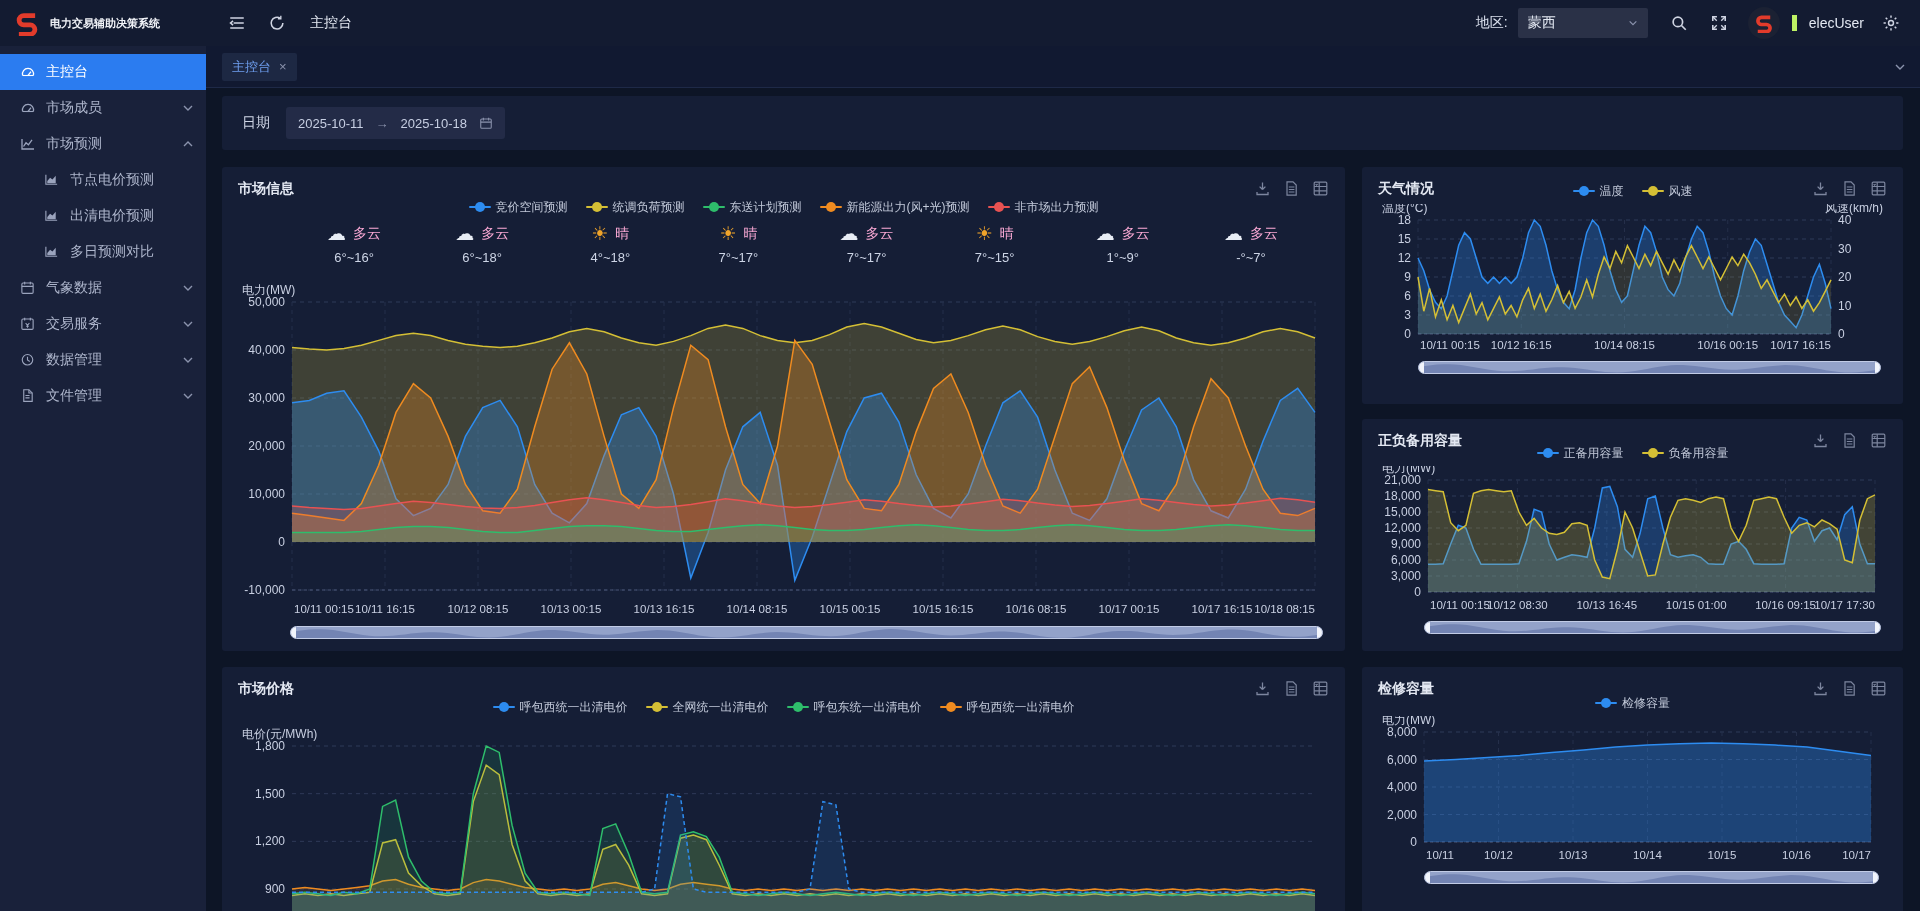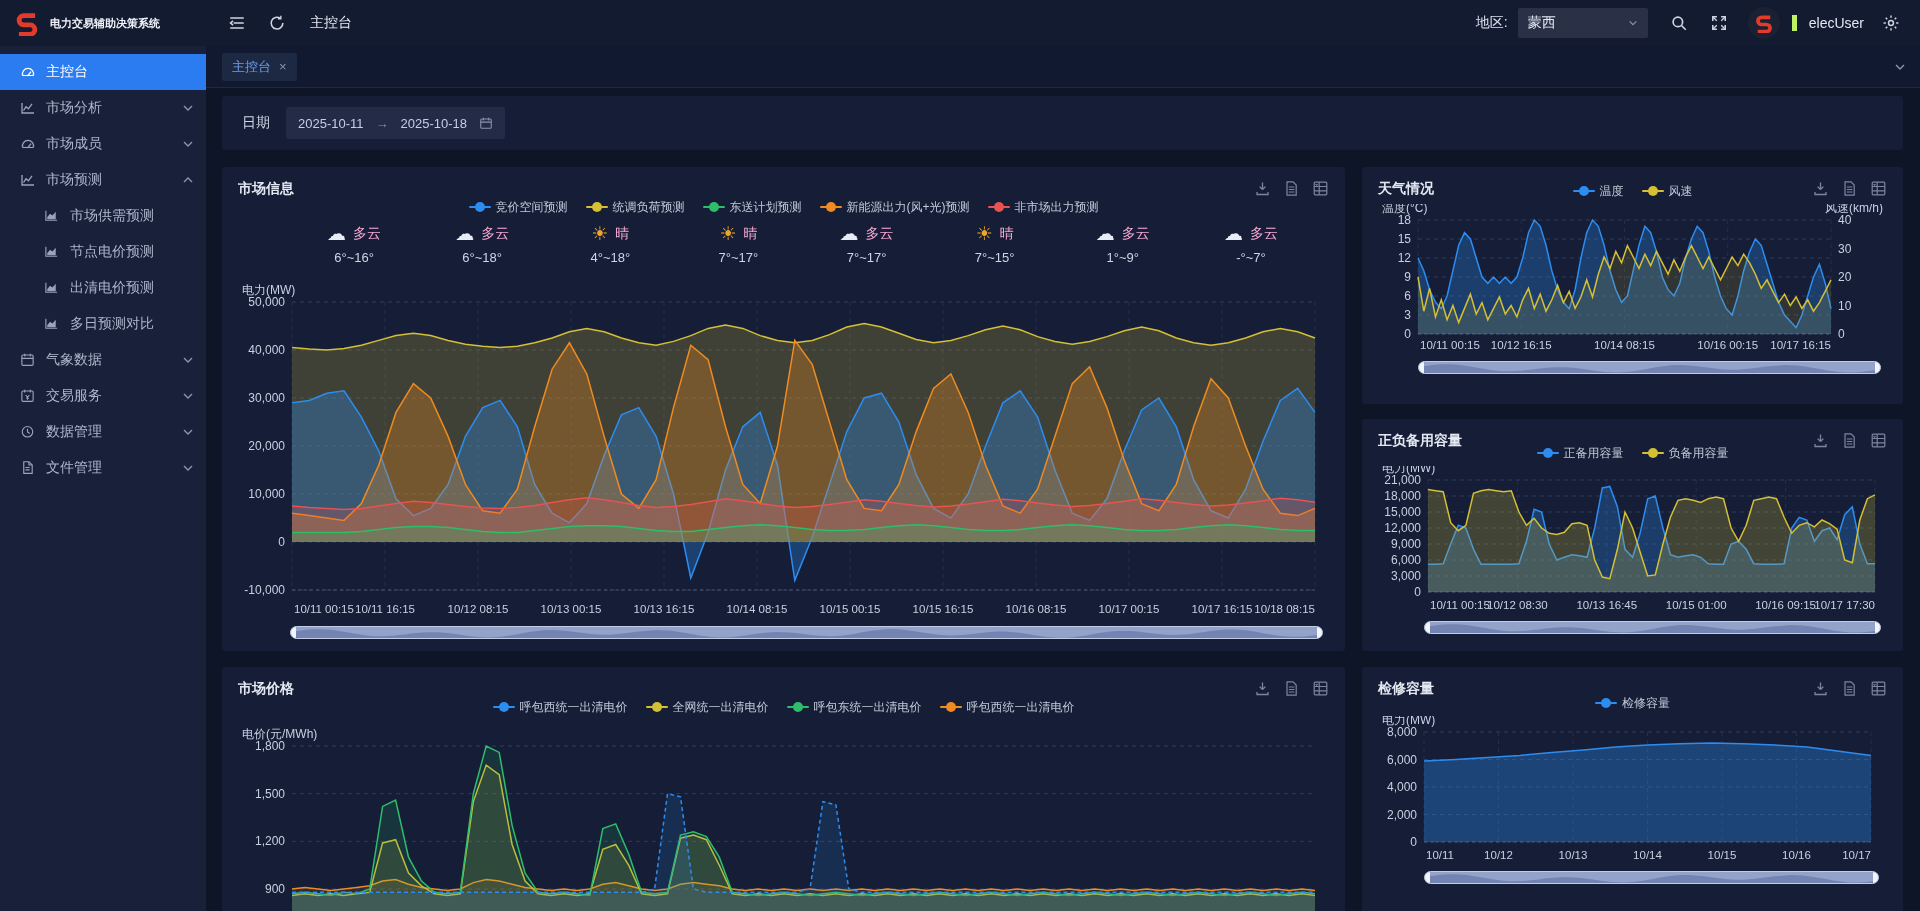--- a/index.html
+++ b/index.html
@@ -160,34 +160,20 @@
               <path d="M2.6 11.5a5.6 5.6 0 1 1 10.8 0"></path>
               <path d="M8 11.5 11 7.6"></path>
               <path d="M2.6 11.5h10.8" stroke-width="1.1"></path>
             </svg>
           </span>
           <span class="si-label">主控台</span>
         </div>
         <div class="side-item">
           <span class="si-ic">
             <svg viewBox="0 0 16 16" width="16" height="16" fill="none" stroke="currentColor" stroke-width="1.3">
-              <path d="M2 3v10h12"></path>
-              <path d="M3.5 10.5 6 6.8l2.4 2 3.6-5"></path>
-            </svg>
-          </span>
-          <span class="si-label">市场分析</span>
-          <span class="si-chev">
-            <svg viewBox="0 0 12 12" width="12" height="12" fill="none" stroke="currentColor" stroke-width="1.4">
-              <path d="M2 4l4 4 4-4"></path>
-            </svg>
-          </span>
-        </div>
-        <div class="side-item">
-          <span class="si-ic">
-            <svg viewBox="0 0 16 16" width="16" height="16" fill="none" stroke="currentColor" stroke-width="1.3">
               <path d="M2.6 11.5a5.6 5.6 0 1 1 10.8 0"></path>
               <path d="M8 11.5 11 7.6"></path>
               <path d="M2.6 11.5h10.8" stroke-width="1.1"></path>
             </svg>
           </span>
           <span class="si-label">市场成员</span>
           <span class="si-chev">
             <svg viewBox="0 0 12 12" width="12" height="12" fill="none" stroke="currentColor" stroke-width="1.4">
               <path d="M2 4l4 4 4-4"></path>
             </svg>
@@ -199,29 +185,20 @@
               <path d="M2 3v10h12"></path>
               <path d="M3.5 10.5 6 6.8l2.4 2 3.6-5"></path>
             </svg>
           </span>
           <span class="si-label">市场预测</span>
           <span class="si-chev">
             <svg viewBox="0 0 12 12" width="12" height="12" fill="none" stroke="currentColor" stroke-width="1.4">
               <path d="M2 8l4-4 4 4"></path>
             </svg>
           </span>
-        </div>
-        <div class="side-item sub">
-          <span class="si-ic">
-            <svg viewBox="0 0 16 16" width="15" height="15" fill="none" stroke="currentColor" stroke-width="1.2">
-              <path d="M2 3v10h12"></path>
-              <path d="M3.5 12V9.5l3-3.5 2.5 2 3.5-4V12z" fill="currentColor" stroke="none"></path>
-            </svg>
-          </span>
-          <span class="si-label">市场供需预测</span>
         </div>
         <div class="side-item sub">
           <span class="si-ic">
             <svg viewBox="0 0 16 16" width="15" height="15" fill="none" stroke="currentColor" stroke-width="1.2">
               <path d="M2 3v10h12"></path>
               <path d="M3.5 12V9.5l3-3.5 2.5 2 3.5-4V12z" fill="currentColor" stroke="none"></path>
             </svg>
           </span>
           <span class="si-label">节点电价预测</span>
         </div>

